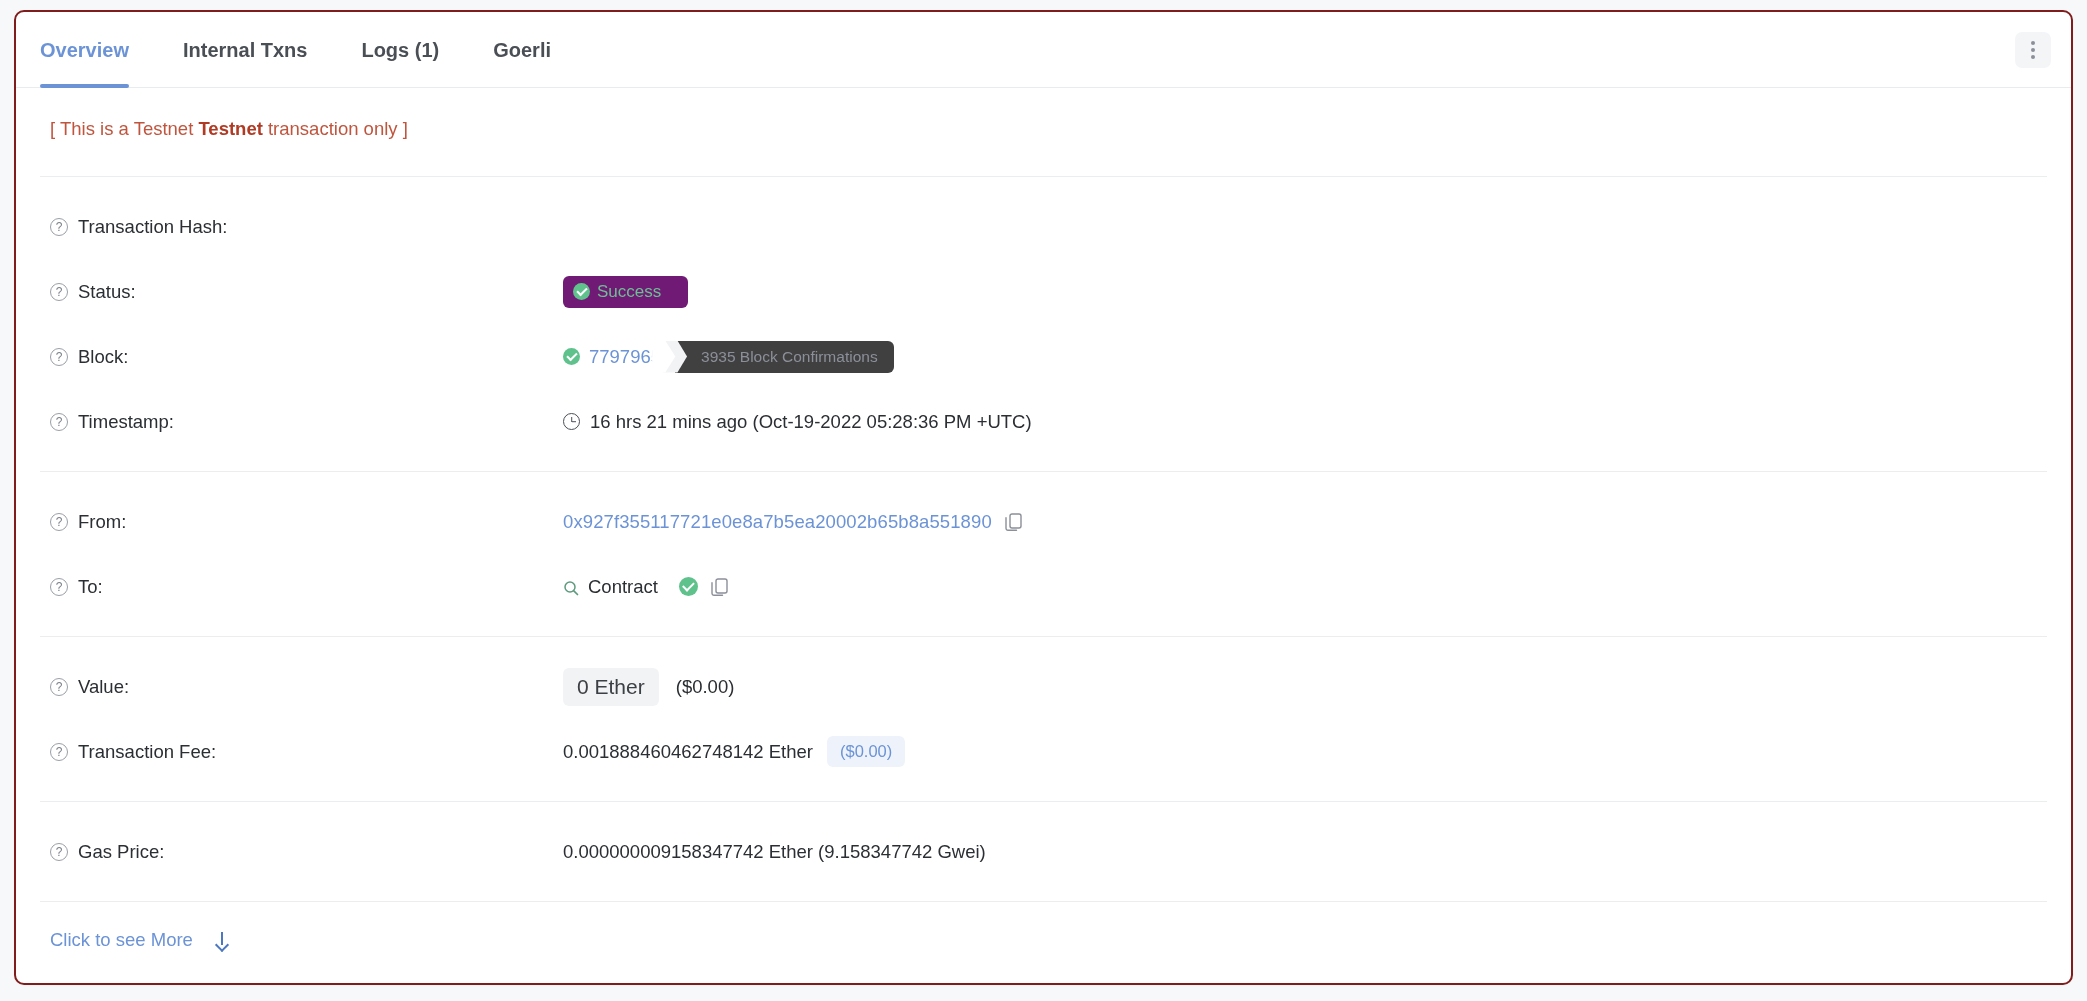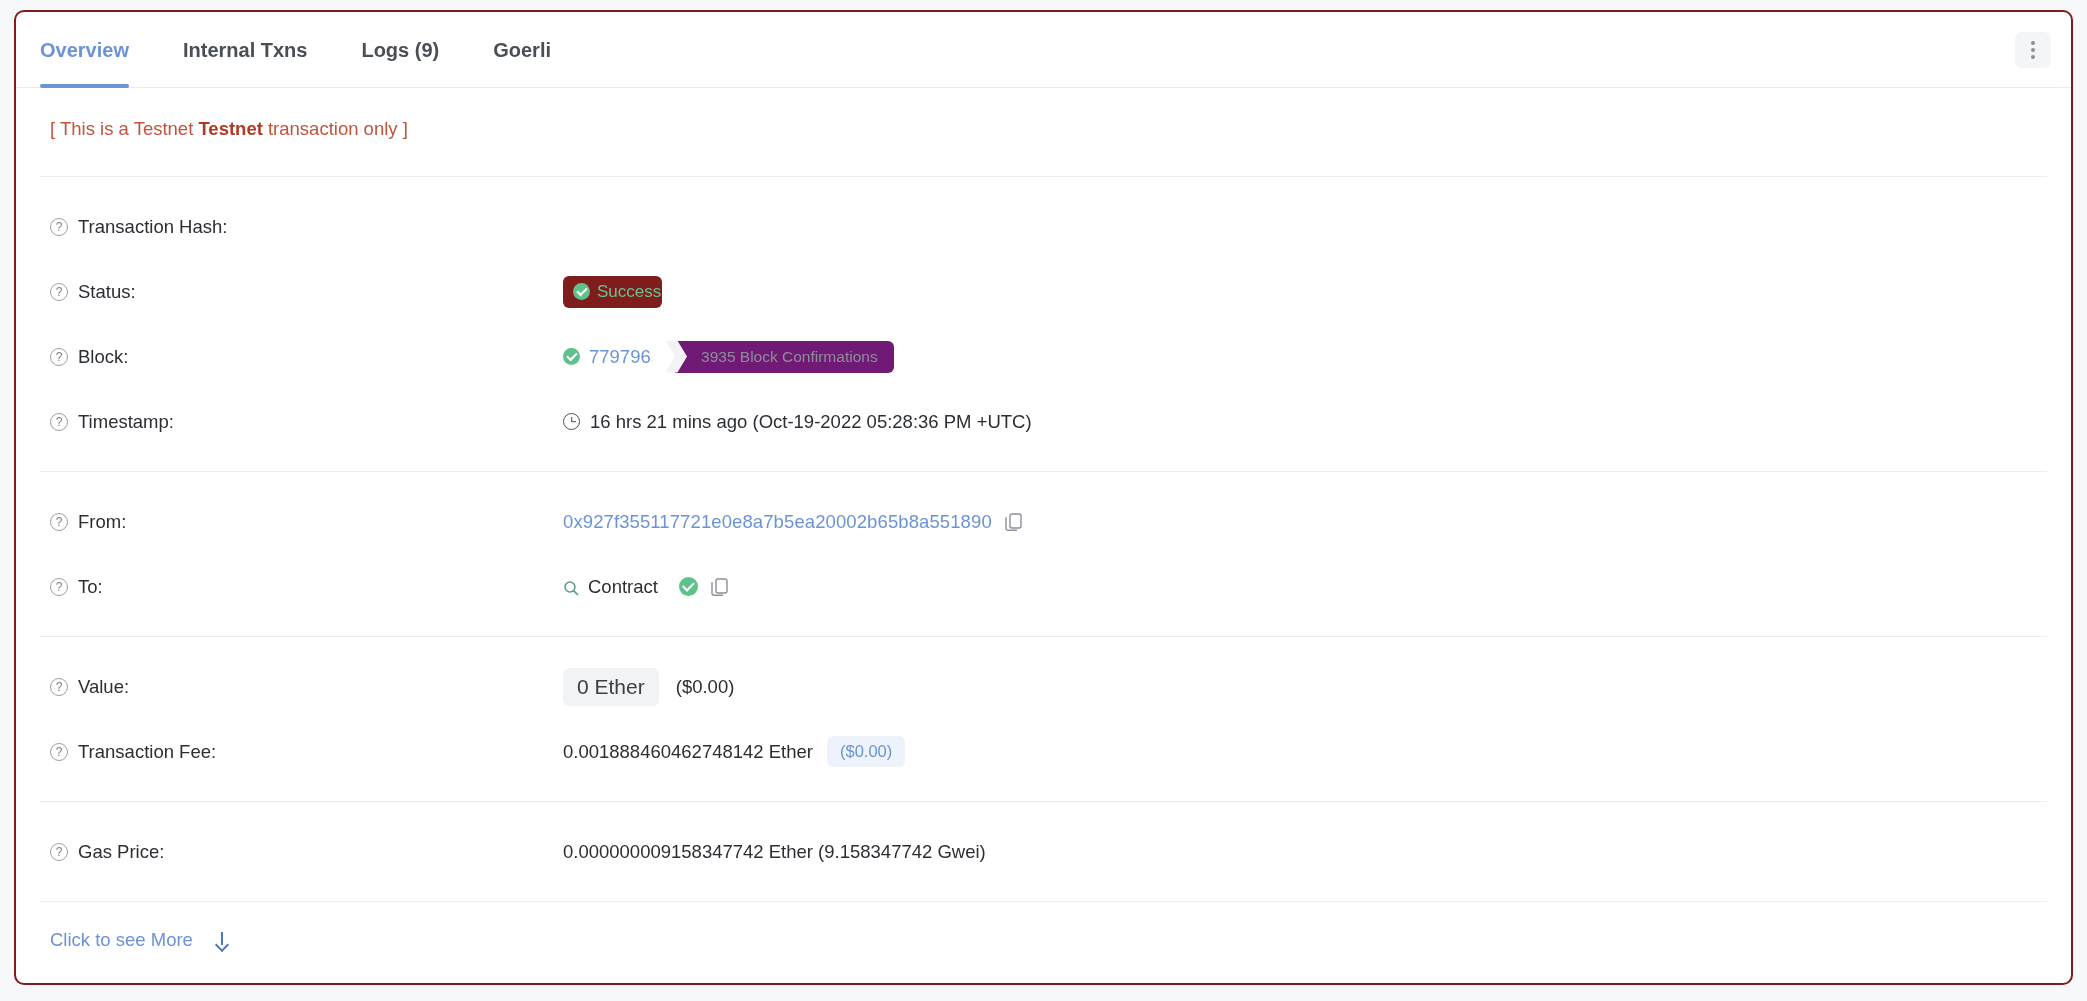--- a/index.html
+++ b/index.html
@@ -138,24 +138,24 @@
     position: relative;
     top: 1px;
   }
   .copy svg { display: block; }
 
   
   .badge-success {
     display: inline-flex;
     align-items: center;
     gap: 7px;
-    background: #7f1d1d;
+    background: #701a75;
     color: #6cbf93;
     border-radius: 6px;
-    padding: 6px 1px 6px 10px;
+    padding: 6px 27px 6px 10px;
     font-size: 17px;
   }
 
   .check {
     width: 17px; height: 17px;
     border-radius: 50%;
     background: #5fc28c;
     display: inline-flex;
     align-items: center;
     justify-content: center;
@@ -173,21 +173,21 @@
   .block-num {
     display: inline-flex;
     align-items: center;
     gap: 9px;
     color: #6b93d6;
     font-size: 18.5px;
     padding-right: 10px;
   }
   .confirm-chip {
     position: relative;
-    background: #701a75;
+    background: #404040;
     color: #8b8f99;
     font-size: 15.5px;
     padding: 7px 16px 7px 26px;
     border-radius: 0 6px 6px 0;
     margin-left: 4px;
   }
   .confirm-chip::before {
     content: "";
     position: absolute;
     left: -12px; top: 0; bottom: 0;
@@ -302,21 +302,21 @@
   .gap-sm { height: 17px; }
 </style>
 </head>
 <body>
 
 <div class="card">
 
   <div class="tabbar">
     <button class="tab active">Overview</button>
     <button class="tab">Internal Txns</button>
-    <button class="tab">Logs (9)</button>
+    <button class="tab">Logs (1)</button>
     <button class="tab">Goerli</button>
 
     <button class="kebab">
       <span></span>
       <span></span>
       <span></span>
     </button>
   </div>
 
   <div class="body">

